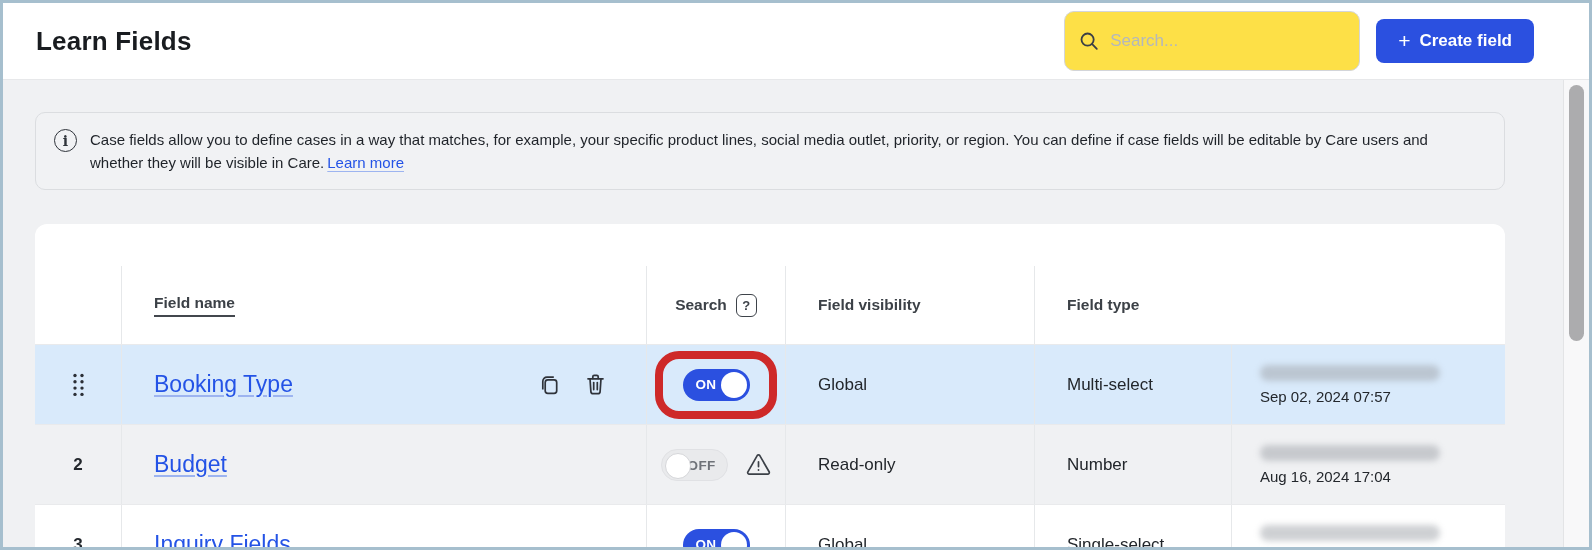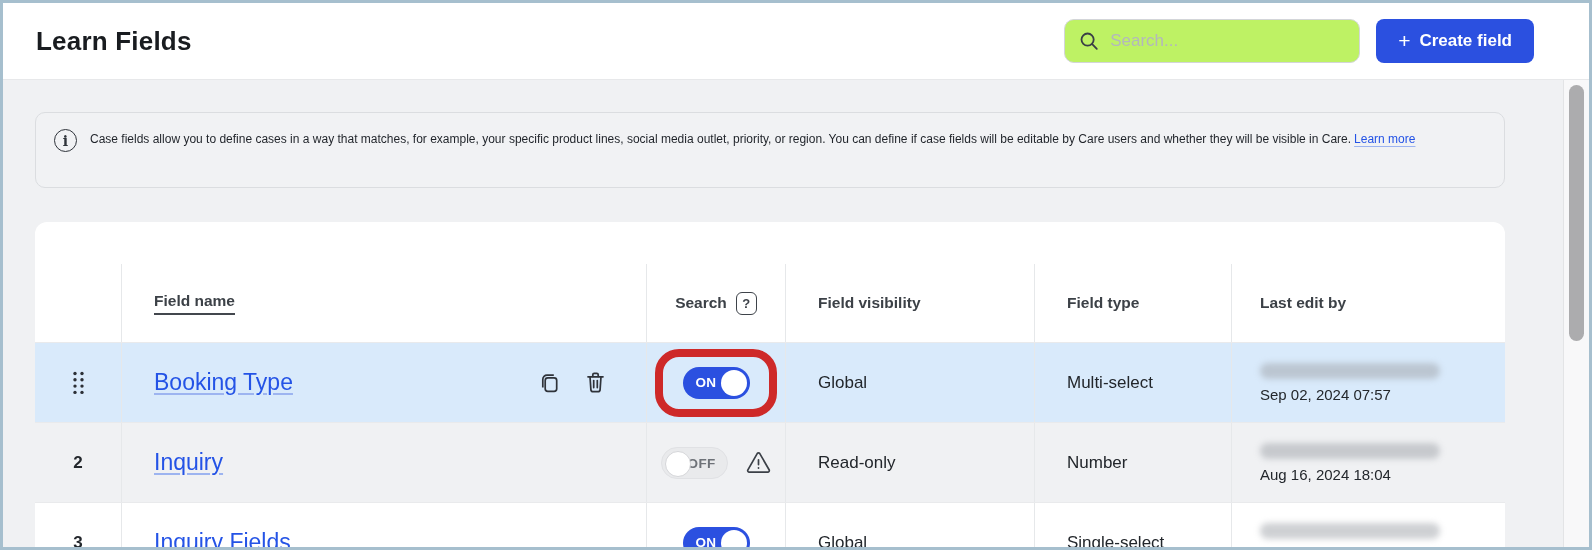--- a/index.html
+++ b/index.html
@@ -11,21 +11,21 @@
     border:3px solid #A6BFCE; background:#F0F1F3; overflow:hidden;
   }
 
   
   .topbar {
     height:77px; background:#fff; border-bottom:1px solid #E7E8EA;
     display:flex; align-items:center; padding:0 55px 0 33px;
   }
   .page-title { font-size:26px; font-weight:700; color:#191C20; letter-spacing:.2px; }
   .search {
-    margin-left:auto; width:296px; height:44px; background:#bef264;
+    margin-left:auto; width:296px; height:60px; background:#fde047;
     border:1px solid #D3D5D9; border-radius:10px;
     display:flex; align-items:center; gap:11px; padding:0 14px;
   }
   .search input {
     border:none; outline:none; flex:1; font-size:17px; color:#23272C;
     font-family:"Liberation Sans","DejaVu Sans",sans-serif; background:transparent;
   }
   .search input::placeholder { color:#B3B7BD; }
   .btn-create {
     margin-left:16px; height:44px; padding:0 22px; border:none; cursor:pointer;
@@ -41,21 +41,21 @@
   .banner {
     width:1470px; min-height:76px; background:#F1F2F4;
     border:1px solid #DBDDE0; border-radius:10px;
     display:flex; gap:13px; padding:15px 26px 15px 18px;
   }
   .info-ic {
     flex:0 0 auto; width:23px; height:23px; border:1.6px solid #2F343B; border-radius:50%;
     display:flex; align-items:center; justify-content:center; margin-top:1px;
     font-family:"DejaVu Serif",serif; font-size:14px; font-weight:700; color:#2F343B;
   }
-  .banner-text { font-size:12px; line-height:23px; color:#1F2329; }
+  .banner-text { font-size:15px; line-height:23px; color:#1F2329; }
   .link { color:#2453E6; text-decoration:underline; text-decoration-color:#9DB4F0; text-underline-offset:3px; cursor:pointer; }
   .banner-text .link { margin-left:3px; }
 
   
   .card {
     margin-top:34px; width:1470px; background:#fff;
     border-radius:12px 12px 0 0; overflow:hidden;
   }
   .trow { display:grid; grid-template-columns:87px 525px 139px 249px 197px 273px; }
   .thead { height:78px;margin-top:42px; }
@@ -155,21 +155,20 @@
         <div class="cell c-num"></div>
         <div class="cell c-name">
           <span class="th-underline">Field name</span>
         </div>
         <div class="cell c-status">
           <span>Search</span>
           <span class="help-ic">?</span>
         </div>
         <div class="cell c-vis">Field visibility</div>
         <div class="cell c-type">Field type</div>
-        <div class="cell c-edit">Last edit by</div>
       </div>
 
       <div class="trow rbody row-highlight">
         <div class="cell c-num">
           <span class="icon-btn">
             <svg width="17" height="28" viewBox="0 0 17 28" fill="#2B2F36">
               <circle cx="5" cy="4.5" r="1.7"></circle>
                 <circle cx="12" cy="4.5" r="1.7"></circle>
               <circle cx="5" cy="10.8" r="1.7"></circle>
                 <circle cx="12" cy="10.8" r="1.7"></circle>
@@ -211,42 +210,42 @@
         <div class="cell c-type">Multi-select</div>
         <div class="cell c-edit">
           <span class="redacted"></span>
           <span class="edit-date">Sep 02, 2024 07:57</span>
         </div>
       </div>
 
       <div class="trow rbody row-gray">
         <div class="cell c-num">2</div>
         <div class="cell c-name">
-          <a class="link name-link">Inquiry</a>
+          <a class="link name-link">Budget</a>
         </div>
         <div class="cell c-status">
           <span class="status-wrap">
             <div class="toggle off">
               <span class="t-label">OFF</span>
               <span class="t-knob"></span>
             </div>
             <span class="icon-btn">
               <svg width="27" height="25" viewBox="0 0 27 25" fill="none" stroke="#3B4047" stroke-width="1.7" stroke-linecap="round" stroke-linejoin="round">
                 <path d="M12.2 3.6 L2.9 19.8 a1.6 1.6 0 0 0 1.4 2.4 h18.4 a1.6 1.6 0 0 0 1.4 -2.4 L14.8 3.6 a1.6 1.6 0 0 0 -2.6 0 Z"></path>
                 <path d="M13.5 9.8 V14.6"></path>
                 <circle cx="13.5" cy="18" r="0.9" fill="#3B4047" stroke="none"></circle>
               </svg>
             </span>
           </span>
         </div>
         <div class="cell c-vis">Read-only</div>
         <div class="cell c-type">Number</div>
         <div class="cell c-edit">
           <span class="redacted"></span>
-          <span class="edit-date">Aug 16, 2024 18:04</span>
+          <span class="edit-date">Aug 16, 2024 17:04</span>
         </div>
       </div>
 
       <div class="trow rbody row-white">
         <div class="cell c-num">3</div>
         <div class="cell c-name">
           <a class="link name-link">Inquiry Fields</a>
         </div>
         <div class="cell c-status">
           <div class="toggle on">

